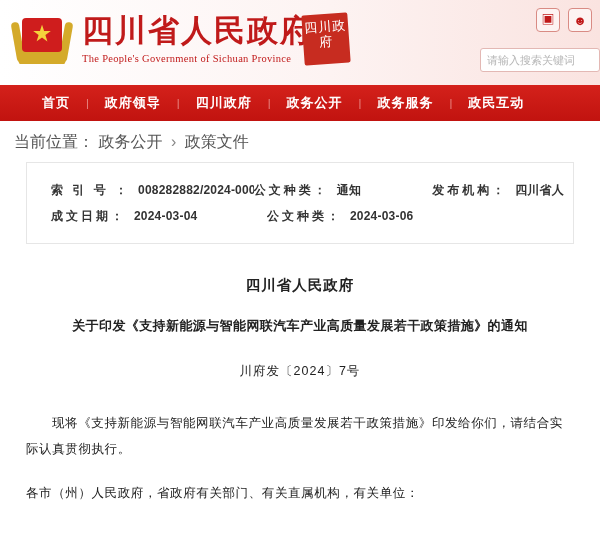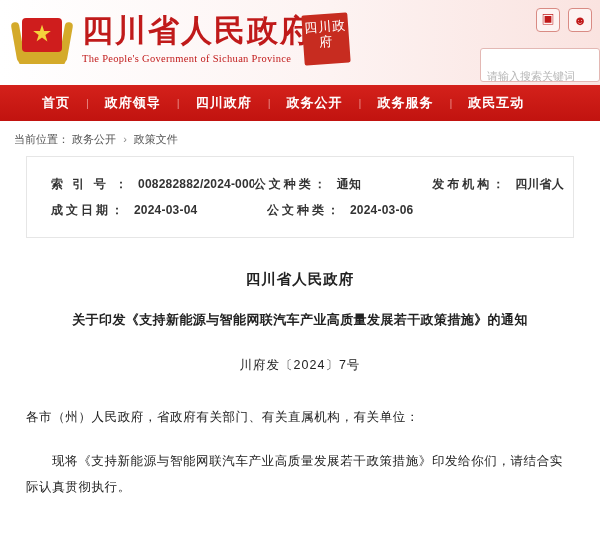--- a/index.html
+++ b/index.html
@@ -123,21 +123,21 @@
     position: absolute;
     right: 0px;
     top: 48px;
     width: 120px;
     height: 24px;
     border: 1px solid #e3b8b4;
     background: #fff;
     border-radius: 3px;
     font-size: 11px;
     color: #b6b6b6;
-    padding: 16px 6px;
+    padding: 0 6px;
     line-height: 22px;
     white-space: nowrap;
     overflow: hidden;
   }
 
   
   .nav {
     height: 36px;
     background: linear-gradient(to bottom, #d4211b, #c1130f);
     display: flex;
@@ -153,21 +153,21 @@
     white-space: nowrap;
   }
   .nav-sep {
     color: #e98a86;
     font-size: 11px;
     font-weight: normal;
   }
 
   
   .breadcrumb {
-    font-size: 11px;
+    font-size: 16px;
     color: #555;
     padding: 11px 0 9px 14px;
     background: #fff;
   }
   .breadcrumb .sep { margin: 0 4px; color: #888; }
   .breadcrumb a { color: #555; text-decoration: none; }
 
   
   .meta-card {
     margin: 0 26px;
@@ -317,16 +317,16 @@
       <span class="meta-value">2024-03-06</span>
     </div>
   </div>
 
 </div>
 
 <div class="doc">
   <div class="doc-org">四川省人民政府</div>
   <div class="doc-title">关于印发《支持新能源与智能网联汽车产业高质量发展若干政策措施》的通知</div>
   <div class="doc-number">川府发〔2024〕7号</div>
+  <div class="doc-para indent">现将《支持新能源与智能网联汽车产业高质量发展若干政策措施》印发给你们，请结合实际认真贯彻执行。</div>
   <div class="doc-para">各市（州）人民政府，省政府有关部门、有关直属机构，有关单位：</div>
-  <div class="doc-para indent">现将《支持新能源与智能网联汽车产业高质量发展若干政策措施》印发给你们，请结合实际认真贯彻执行。</div>
 
 </div>
 
 </body></html>

